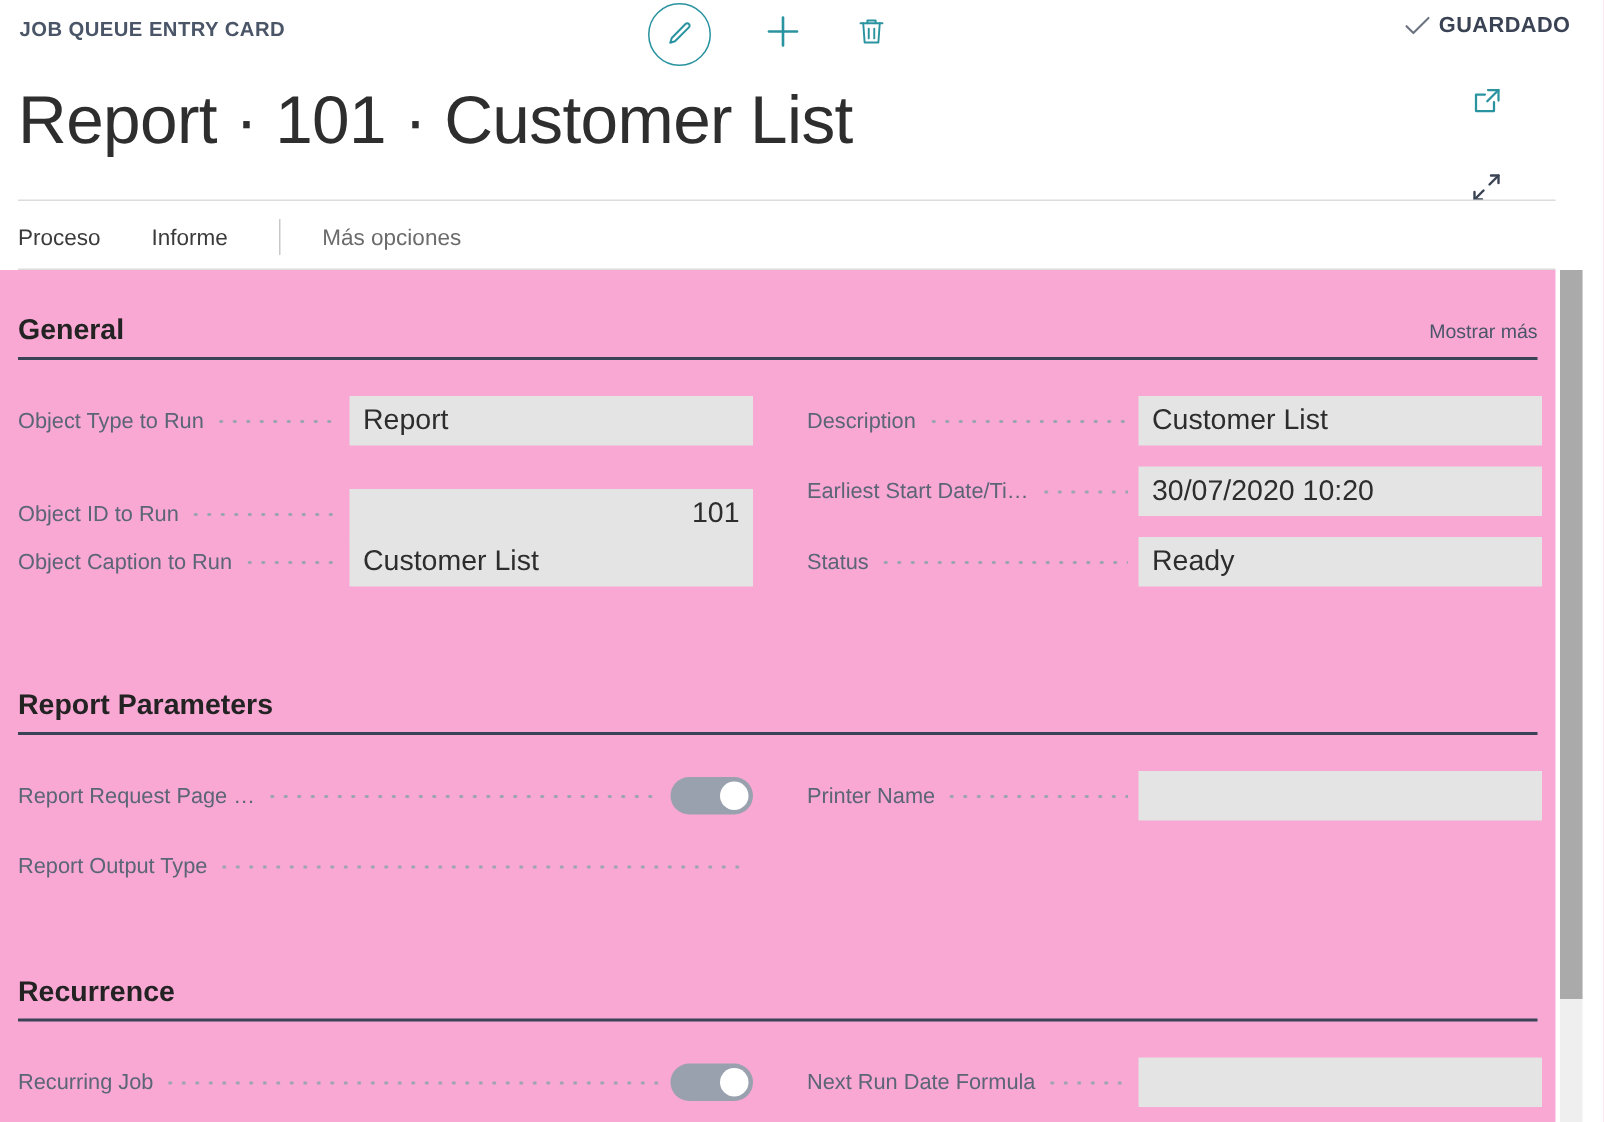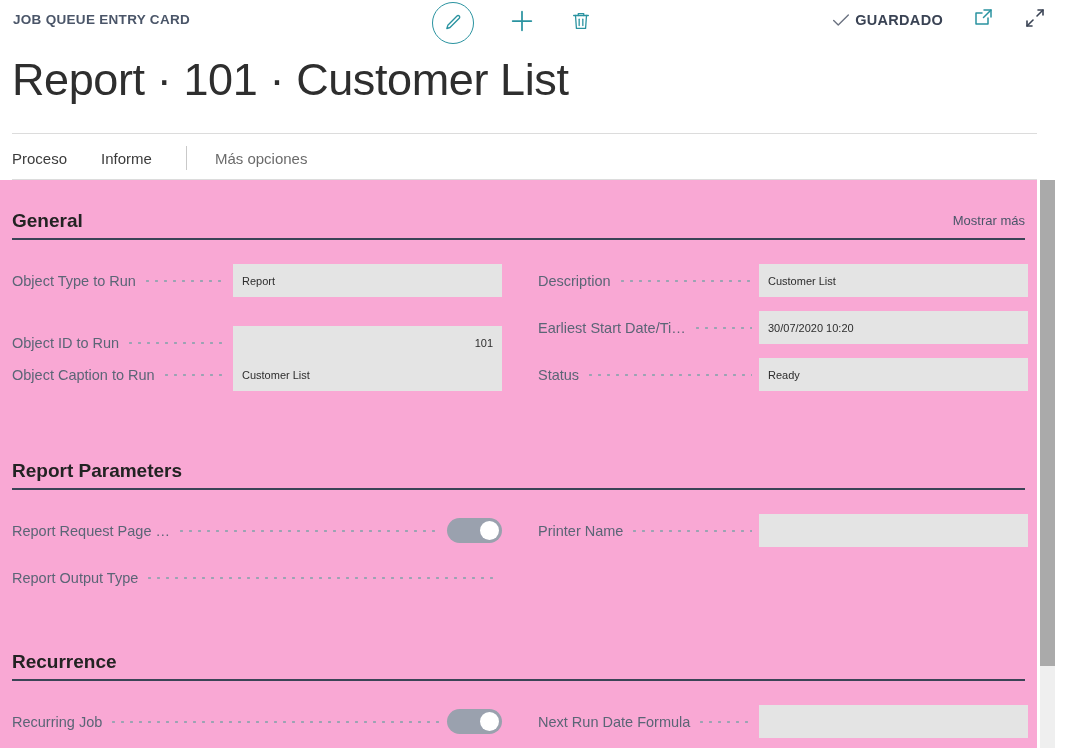--- a/index.html
+++ b/index.html
@@ -53,20 +53,21 @@
     justify-content: center;
     cursor: pointer;
   }
   .tb-right {
     position: absolute;
     right: 22px;
     top: 6px;
     display: flex;
     align-items: center;
     gap: 28px;
+    flex-direction: column;
   }
   .saved-group {
     display: flex;
     align-items: center;
     gap: 3px;
   }
   .saved-label {
     font-size: 14.5px;
     font-weight: bold;
     letter-spacing: 0.3px;
@@ -193,21 +194,21 @@
     align-self: center;
   }
   .f-input {
     flex: 0 0 269px;
     width: 269px;
     height: 33px;
     background: #e4e4e4;
     display: flex;
     align-items: center;
     padding: 0 9px;
-    font-size: 11px;
+    font-size: 19px;
     color: #2d2d2d;
     cursor: text;
     overflow: hidden;
     white-space: nowrap;
   }
   .f-input.num { justify-content: flex-end; }
 
   
   .toggle {
     flex: 0 0 auto;

